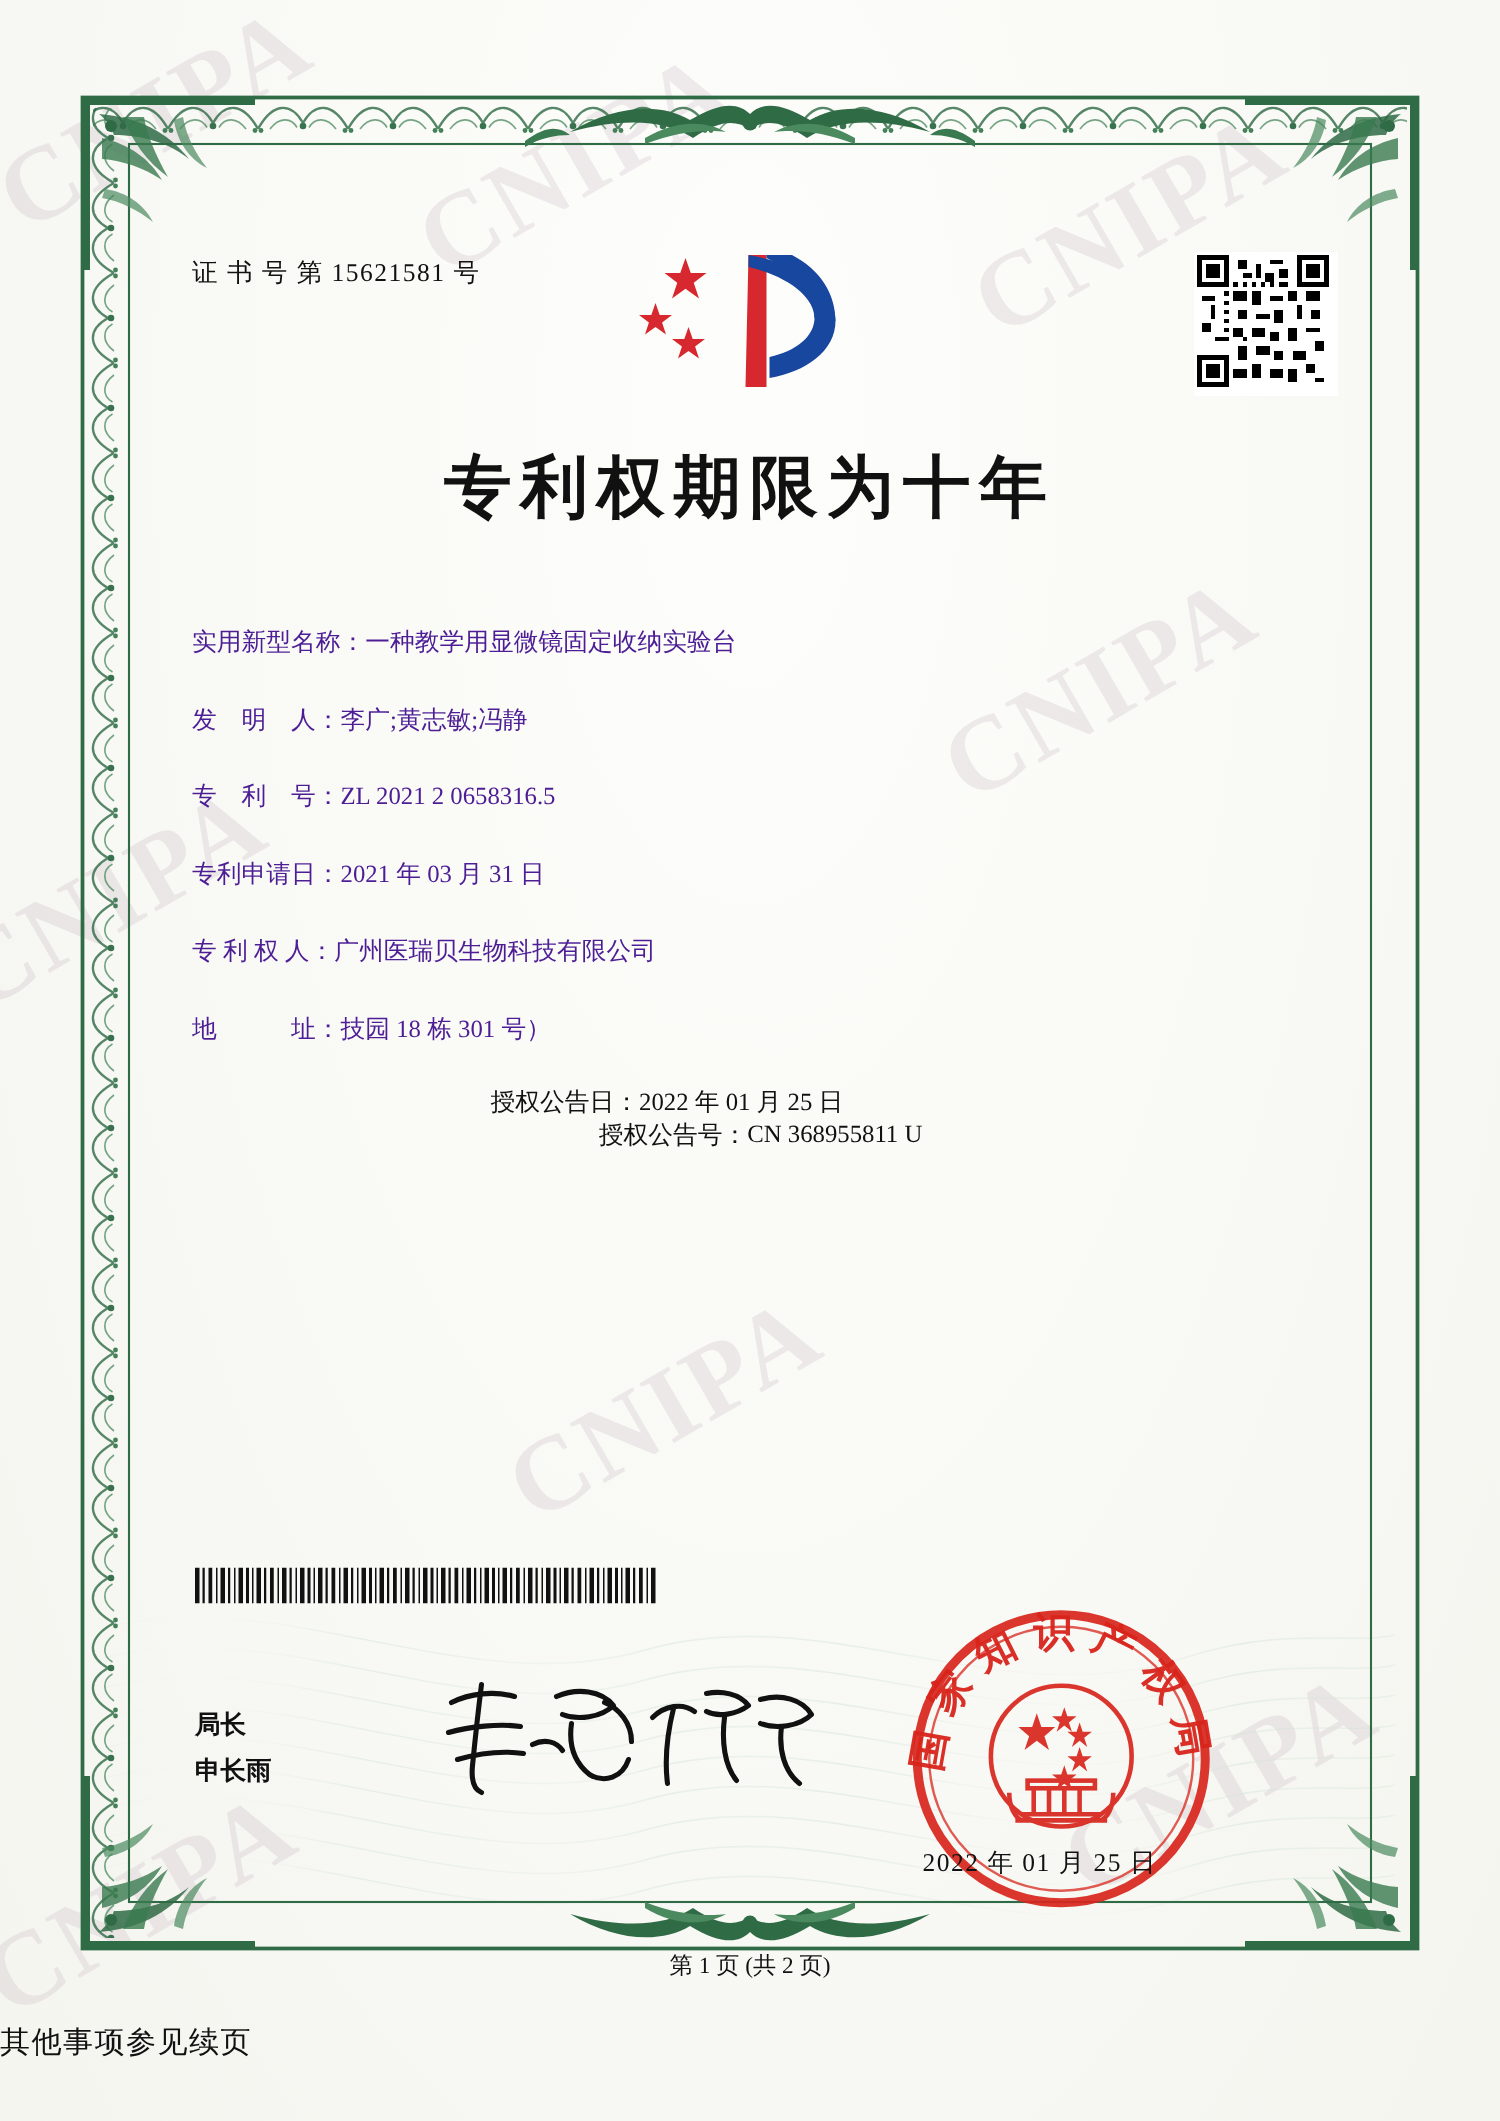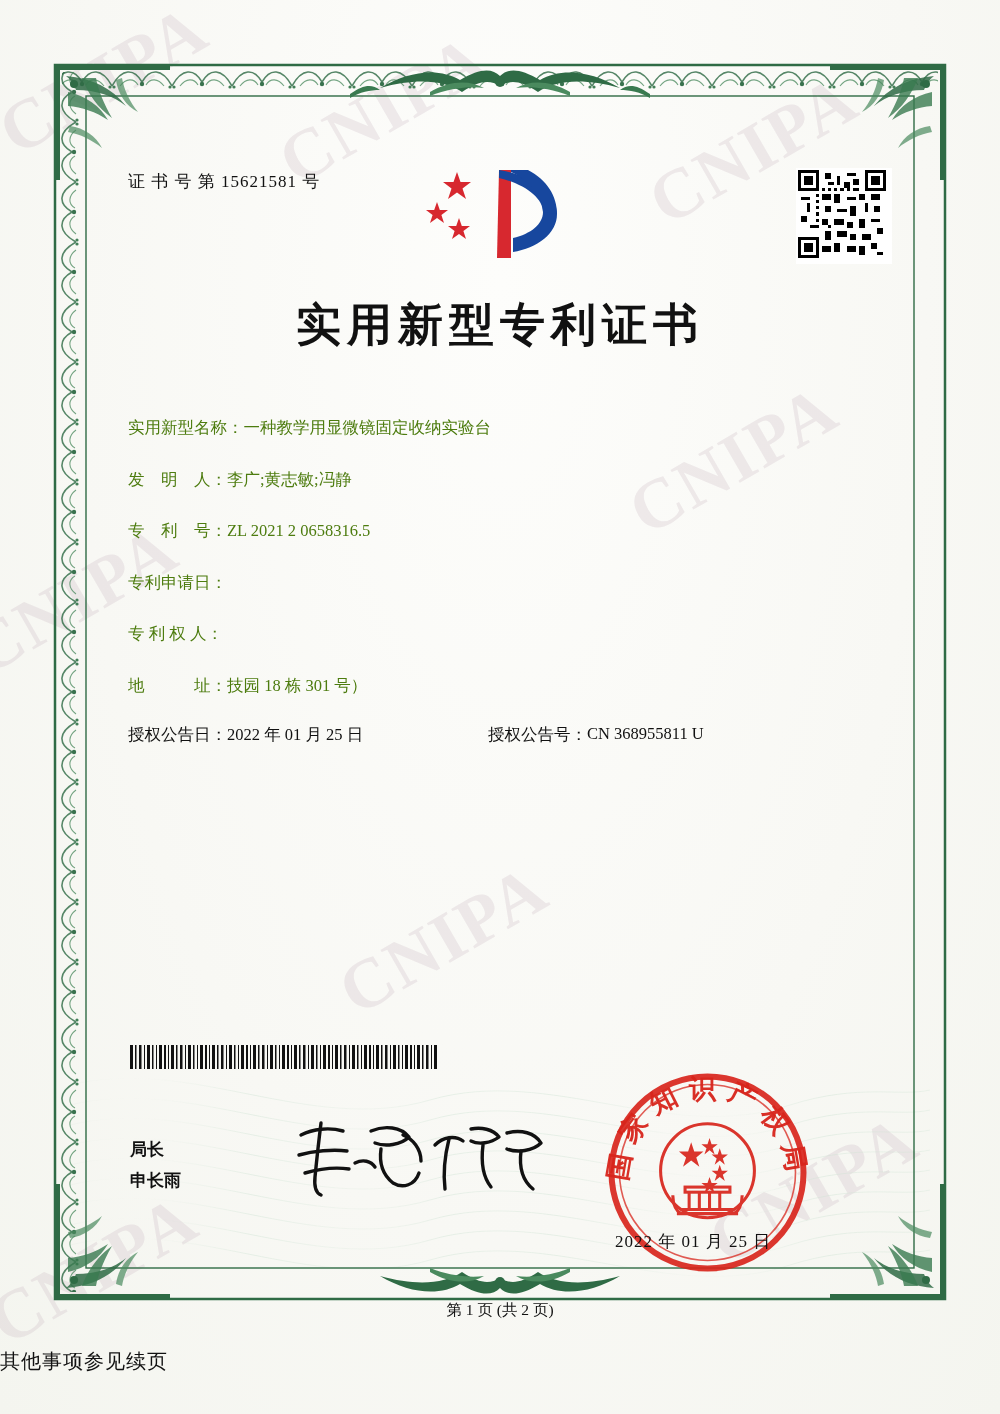--- a/index.html
+++ b/index.html
@@ -113,40 +113,41 @@
     left: 28px;
     top: 305px;
     right: 14px;
   }
   .field-row {
     display: flex;
     align-items: flex-end;
     margin-bottom: 26px;
     font-size: 16.5px;
     line-height: 1.55;
-    color: #4d7c0f;
+    color: #4c1d95;
   }
   .field-label {
     flex: 0 0 auto;
     white-space: pre;
   }
   .field-value {
     flex: 1 1 auto;
   }
   .field-value .cont {
     display: block;
     padding-left: 0;
   }
 
   .row-two {
     display: flex;
     align-items: center;
     font-size: 16.5px;
     color: #111;
     margin-bottom: 8px;
+    flex-direction: column;
   }
   .row-two .col-a { width: 360px; display: flex; }
   .row-two .col-b { display: flex; }
 
   .paragraphs {
     position: absolute;
     left: 28px;
     right: 16px;
     top: 700px;
     font-size: 16.2px;
@@ -431,45 +432,47 @@
         <rect x="16" y="25" width="3" height="2"></rect>
           <rect x="20" y="25" width="2" height="3"></rect>
         <rect x="24" y="24" width="2" height="2"></rect>
           <rect x="26" y="27" width="2" height="1"></rect>
         <rect x="10" y="18" width="1" height="1"></rect>
           <rect x="19" y="6" width="1" height="1"></rect>
       </g>
     </svg>
   </div>
 
-  <div class="main-title">实用新型专利证书</div>
+  <div class="main-title">专利权期限为十年</div>
 
   <div class="fields">
 
     <div class="field-row">
       <span class="field-label">实用新型名称：</span>
       <span class="field-value">一种教学用显微镜固定收纳实验台</span>
     </div>
 
     <div class="field-row">
       <span class="field-label">发　明　人：</span>
       <span class="field-value">李广;黄志敏;冯静</span>
     </div>
 
     <div class="field-row">
       <span class="field-label">专　利　号：</span>
       <span class="field-value">ZL 2021 2 0658316.5</span>
     </div>
 
     <div class="field-row">
       <span class="field-label">专利申请日：</span>
+      <span class="field-value">2021 年 03 月 31 日</span>
     </div>
 
     <div class="field-row">
       <span class="field-label">专 利 权 人：</span>
+      <span class="field-value">广州医瑞贝生物科技有限公司</span>
     </div>
 
     <div class="field-row" style="margin-bottom:26px;">
       <span class="field-label">地　　　址：</span>
       <span class="field-value">
         <span class="cont">技园 18 栋 301 号）</span>
       </span>
     </div>
 
     <div class="row-two">

